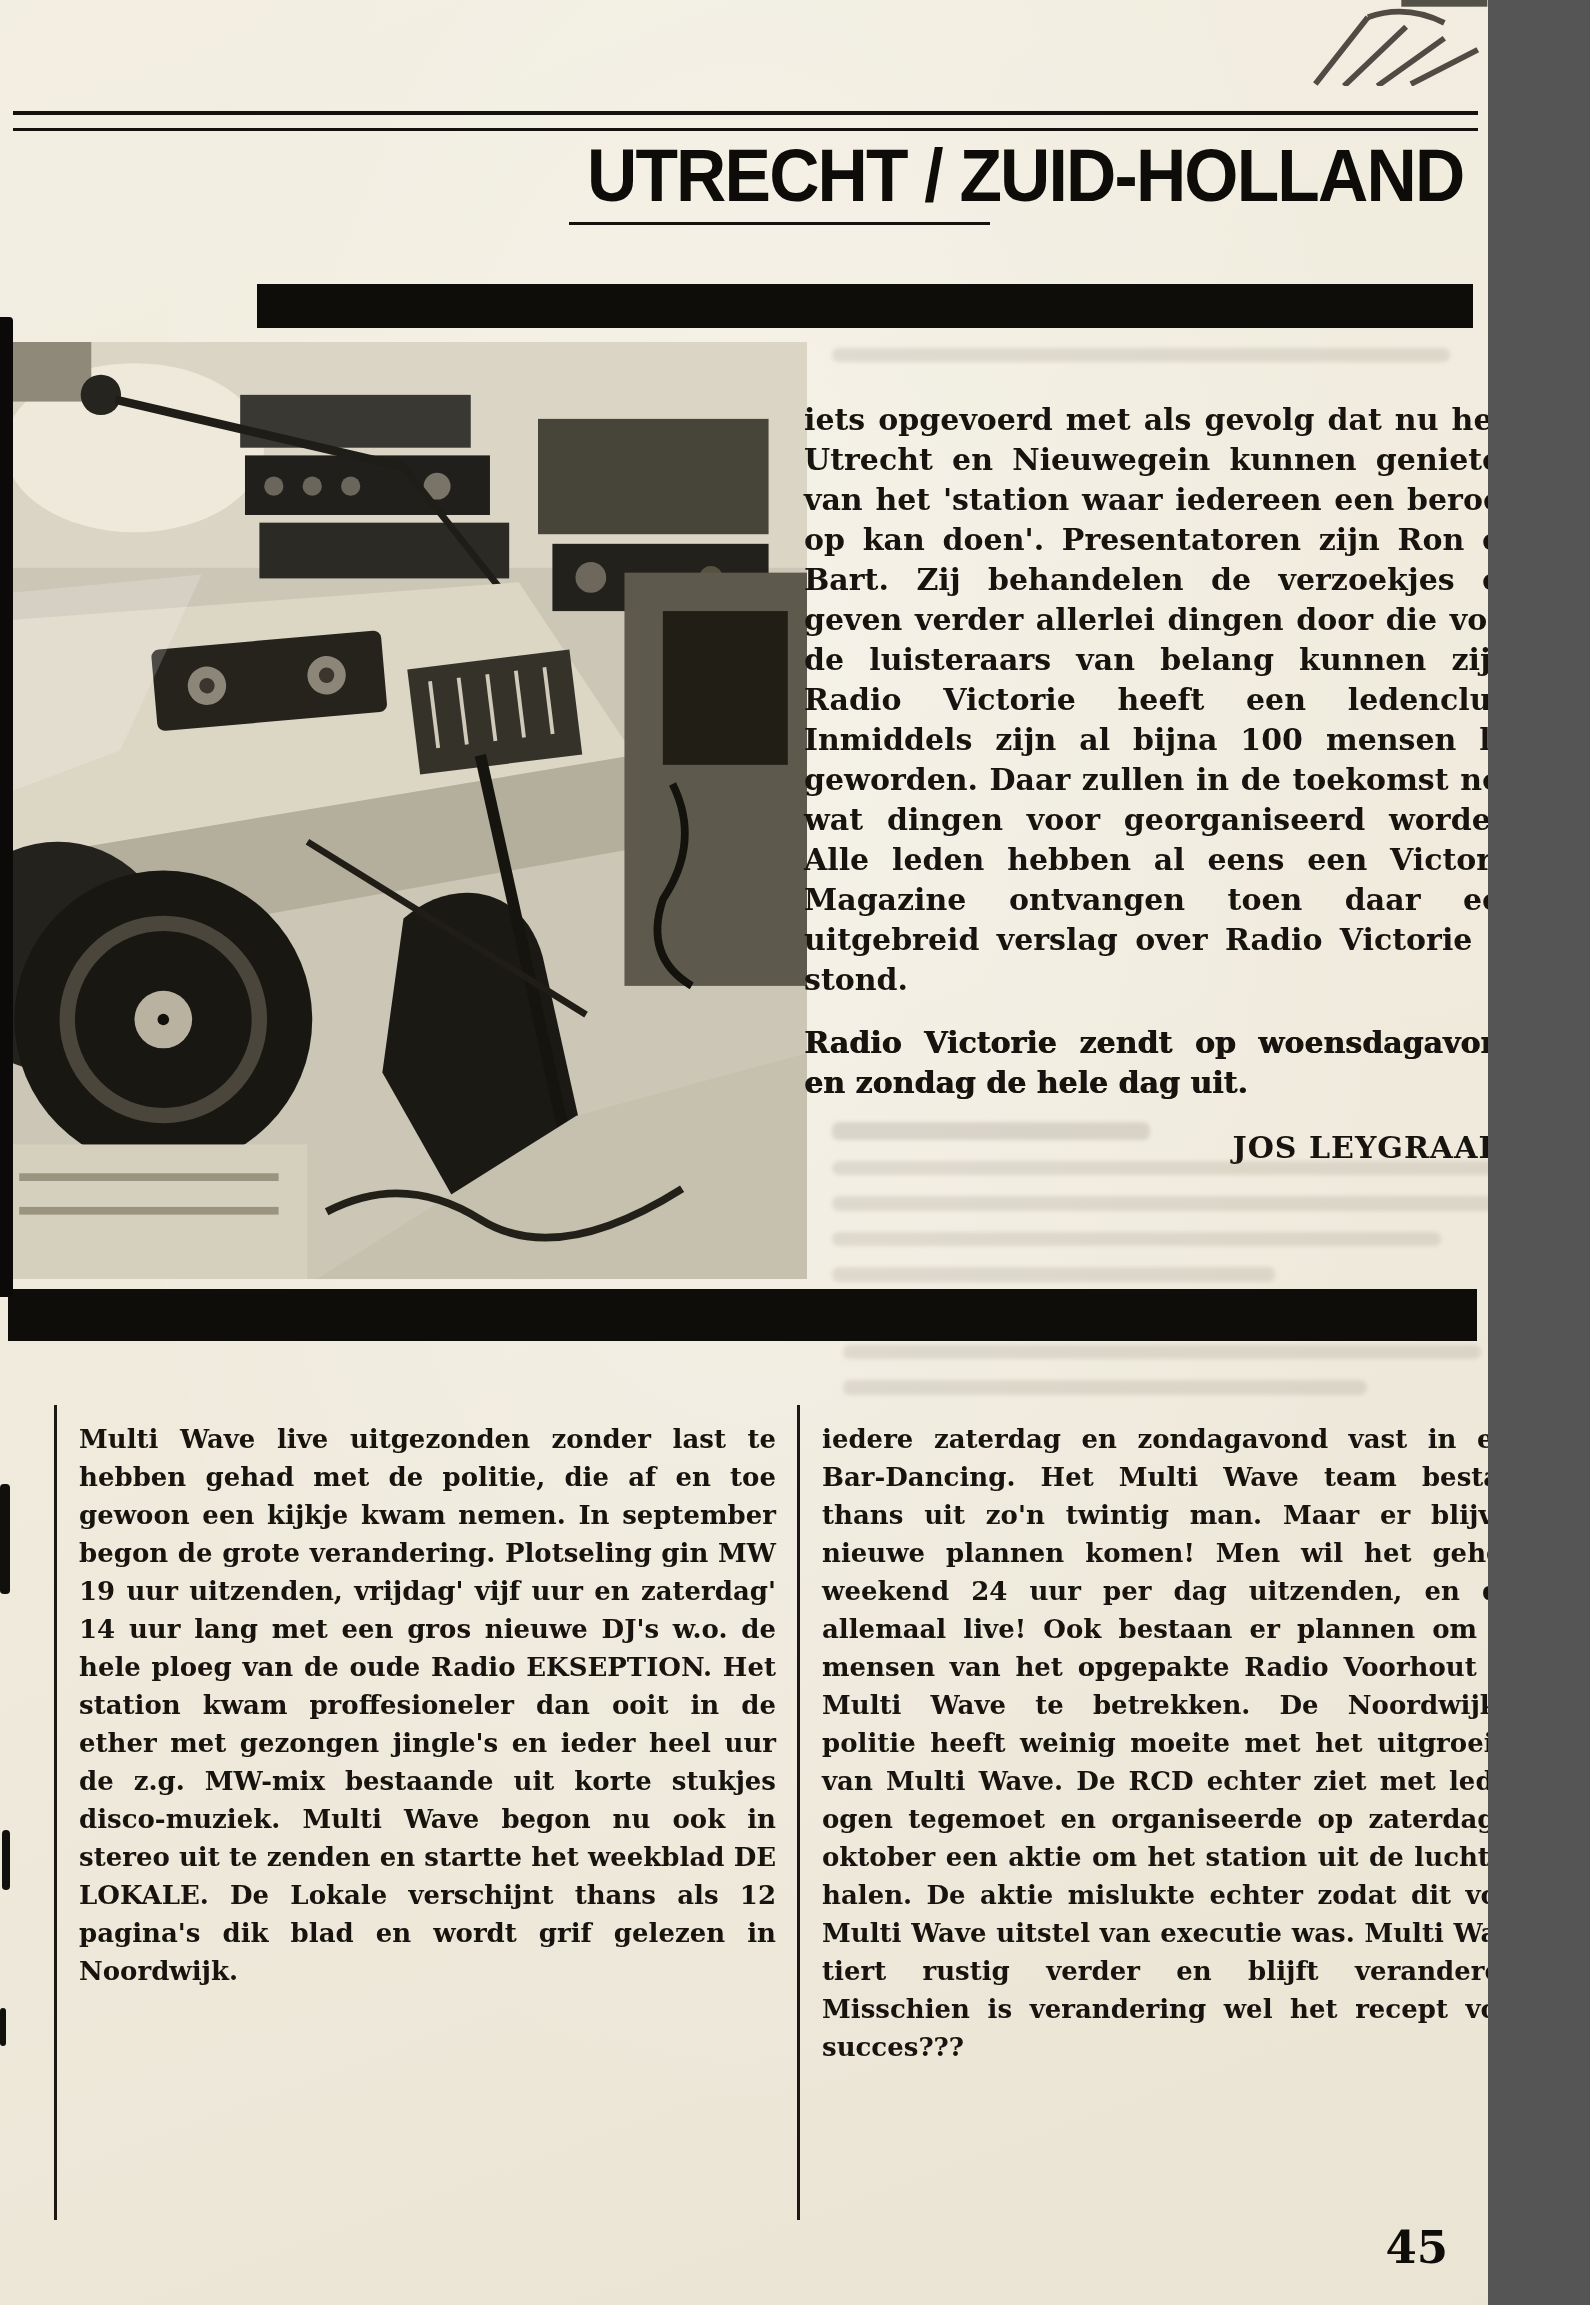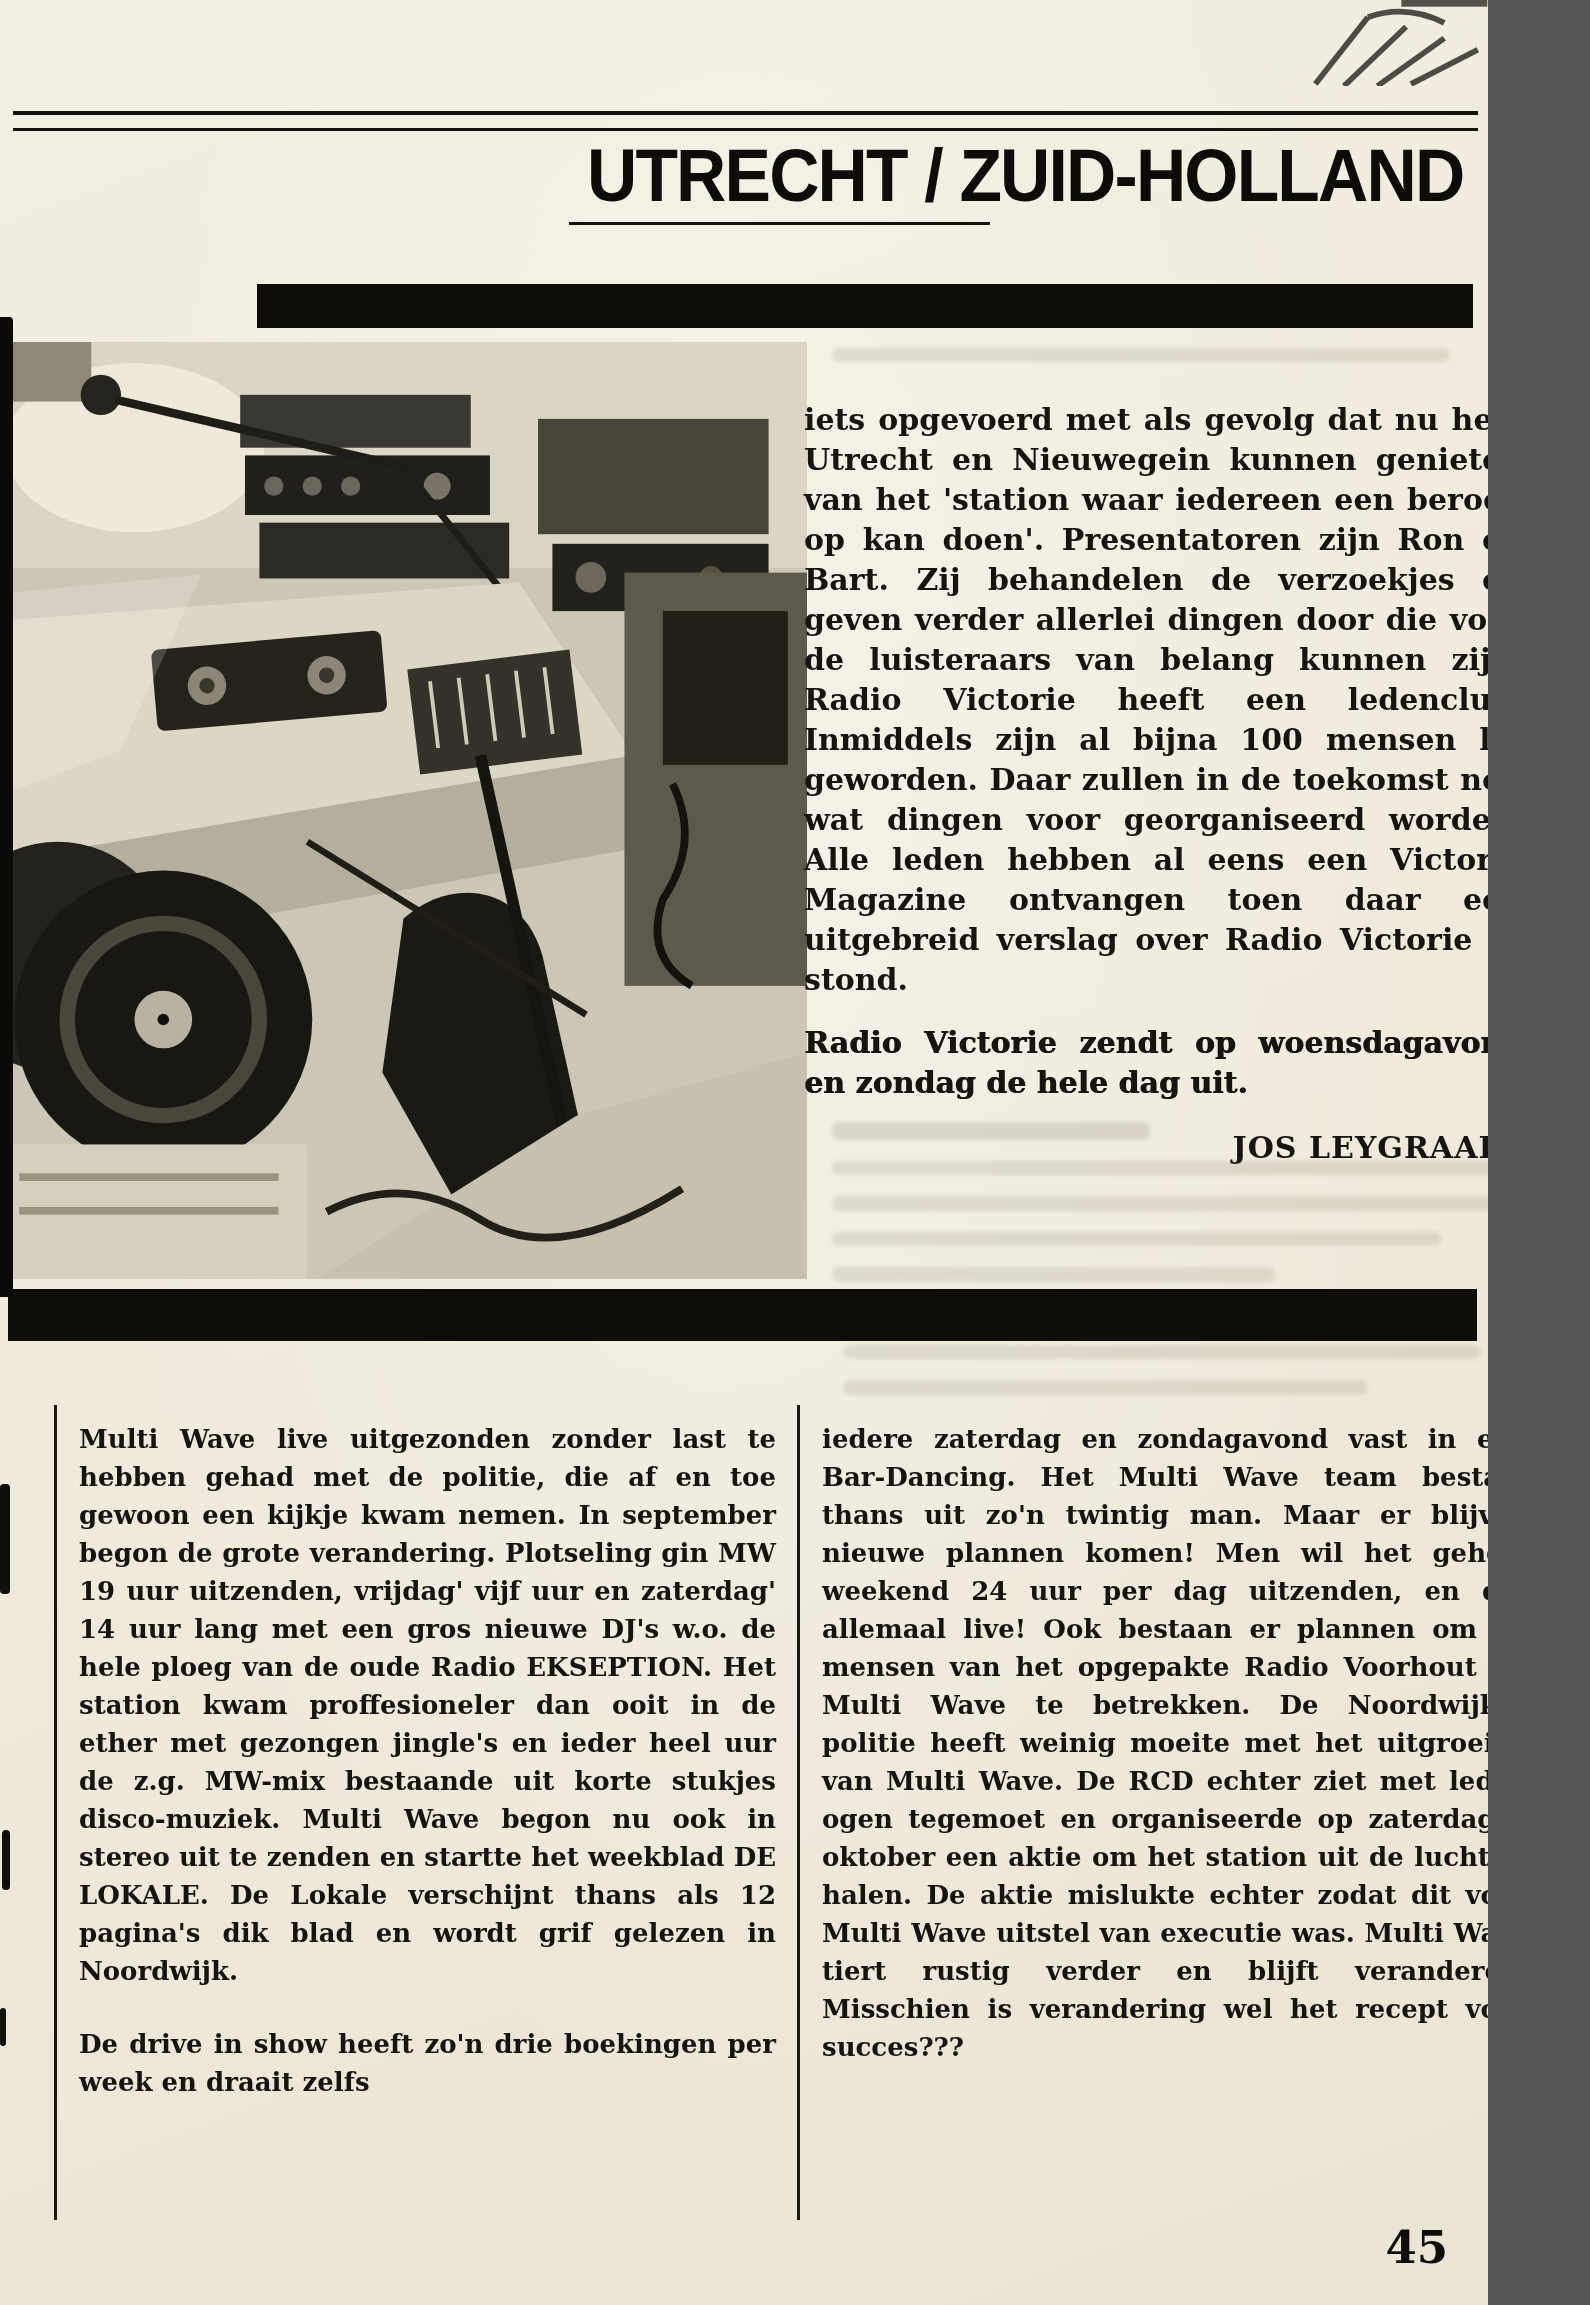--- a/index.html
+++ b/index.html
@@ -142,21 +142,20 @@
     <p class="byline">JOS LEYGRAAFF</p>
   </div>
 
   <div class="bar bar-mid"></div>
 
   <div class="v-rule rule-left"></div>
   <div class="v-rule rule-center"></div>
 
   <div class="col-bot-left">
     <p class="body-text">Multi Wave live uitgezonden zonder last te hebben gehad met de politie, die af en toe gewoon een kijkje kwam nemen. In september begon de grote verandering. Plotseling gin MW 19 uur uitzenden, vrijdag' vijf uur en zaterdag' 14 uur lang met een gros nieuwe DJ's w.o. de hele ploeg van de oude Radio EKSEPTION. Het station kwam proffesioneler dan ooit in de ether met gezongen jingle's en ieder heel uur de z.g. MW-mix bestaande uit korte stukjes disco-muziek. Multi Wave begon nu ook in stereo uit te zenden en startte het weekblad DE LOKALE. De Lokale verschijnt thans als 12 pagina's dik blad en wordt grif gelezen in Noordwijk.</p>
-    <p class="body-text para-gap">De drive in show heeft zo'n drie boekingen per week en draait zelfs</p>
   </div>
 
   <div class="col-bot-right">
     <p class="body-text">iedere zaterdag en zondagavond vast in een Bar-Dancing. Het Multi Wave team bestaat thans uit zo'n twintig man. Maar er blijven nieuwe plannen komen! Men wil het gehele weekend 24 uur per dag uitzenden, en dat allemaal live! Ook bestaan er plannen om de mensen van het opgepakte Radio Voorhout bij Multi Wave te betrekken. De Noordwijkse politie heeft weinig moeite met het uitgroeien van Multi Wave. De RCD echter ziet met leden ogen tegemoet en organiseerde op zaterdag 9 oktober een aktie om het station uit de lucht te halen. De aktie mislukte echter zodat dit voor Multi Wave uitstel van executie was. Multi Wave tiert rustig verder en blijft veranderen. Misschien is verandering wel het recept voor succes???</p>
   </div>
 
   <p class="page-number">45</p>
 
   <div class="edge-strip"></div>
   <div class="edge-blob blob1"></div>

